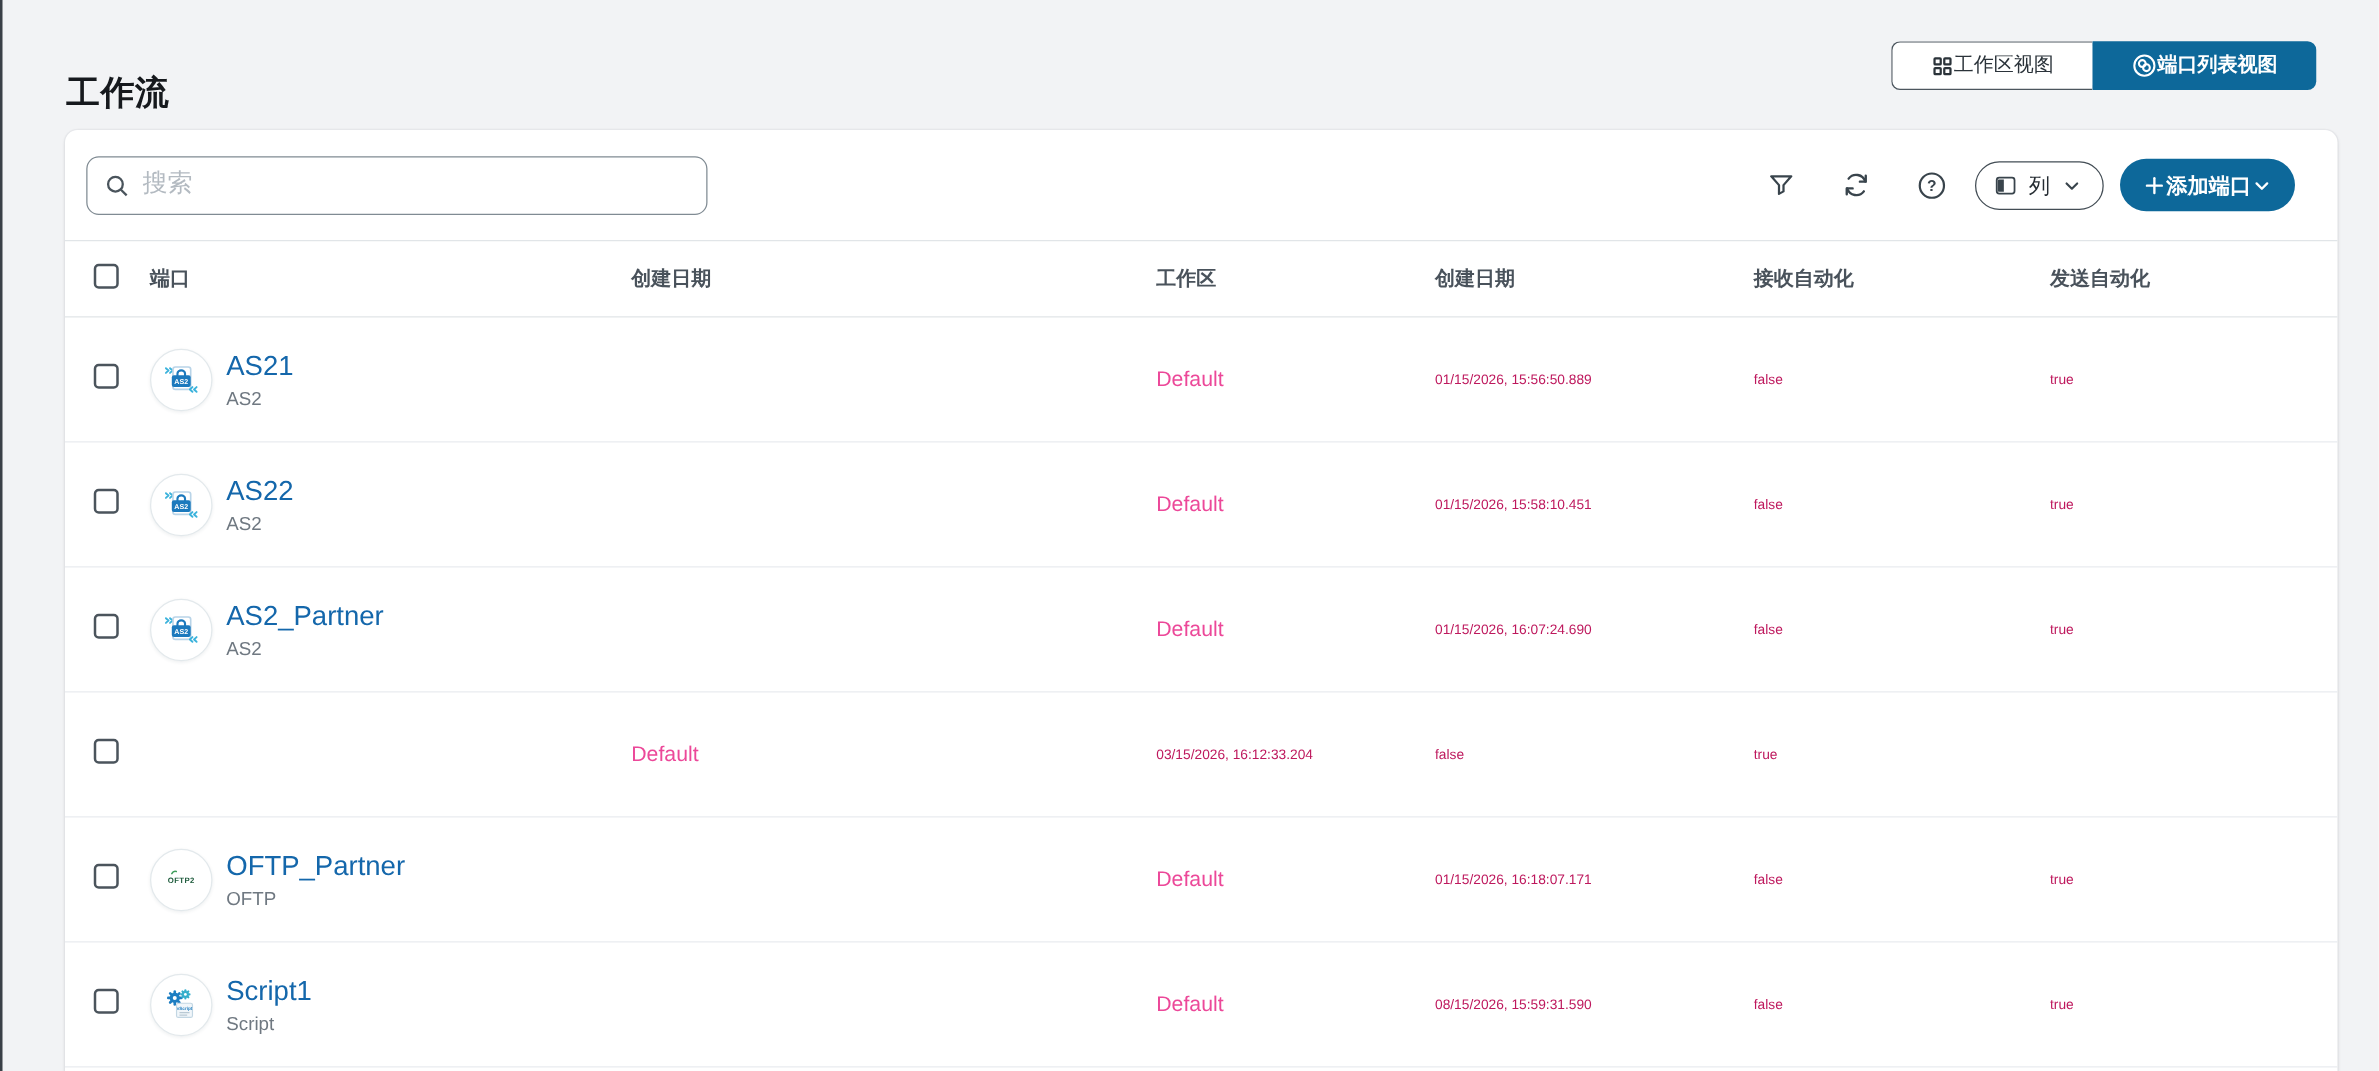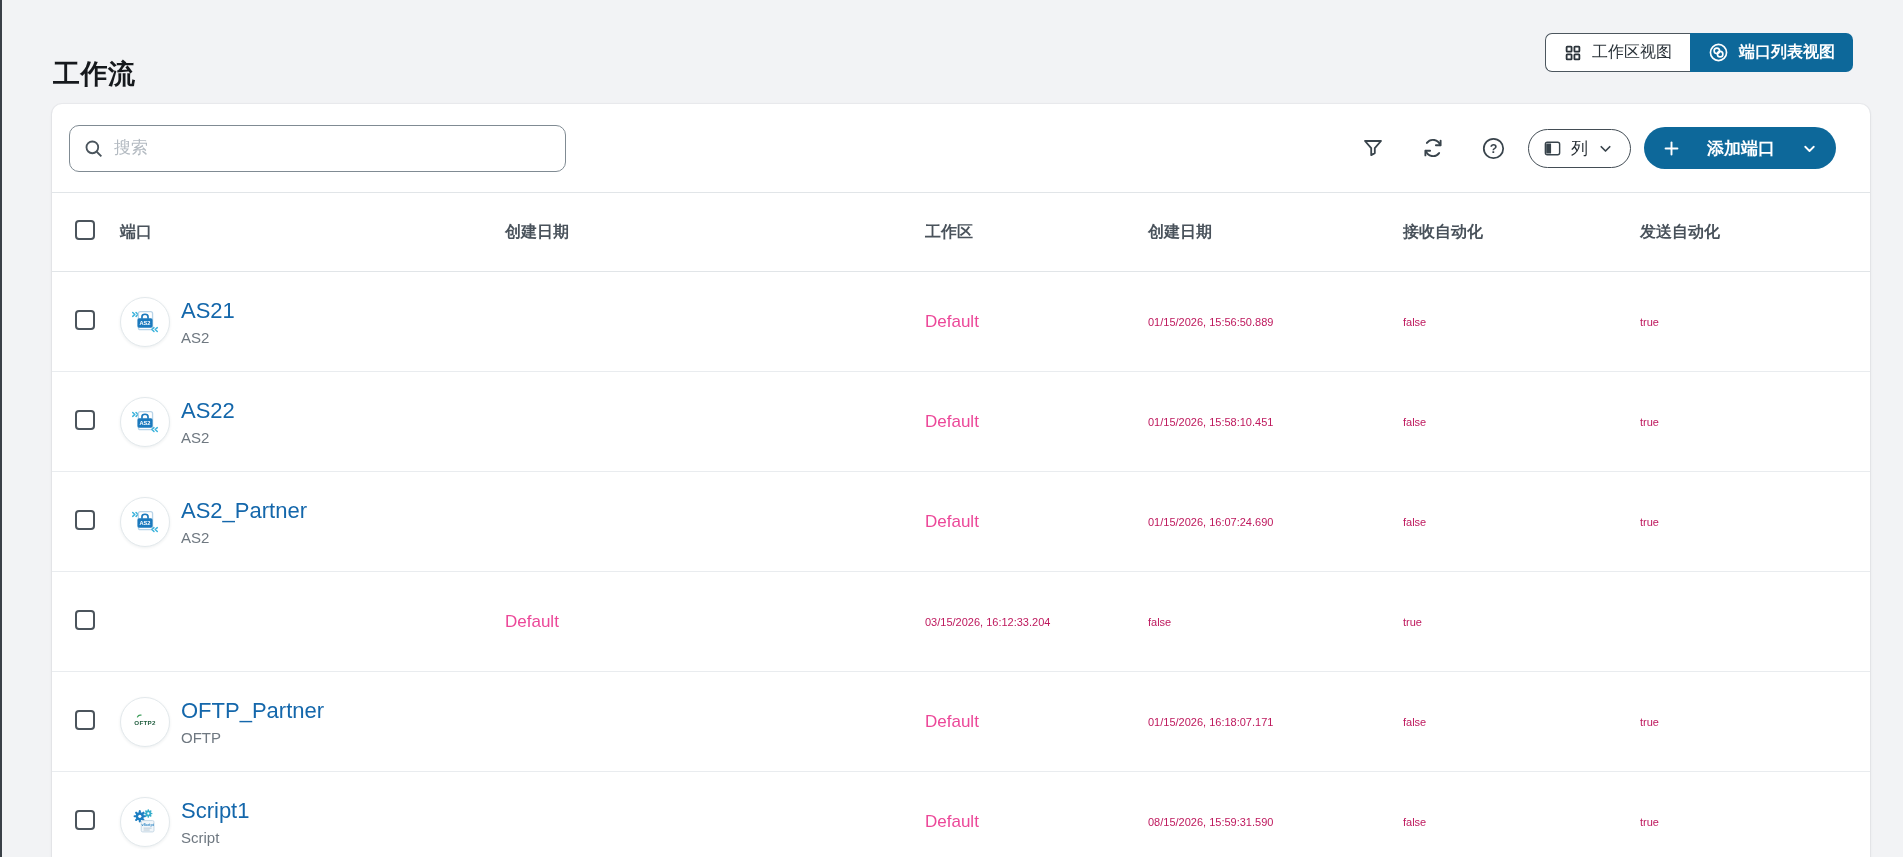--- a/index.html
+++ b/index.html
@@ -10,56 +10,56 @@
     color:#22272c;
     position:relative;
   }
   .left-edge { position:absolute; left:0; top:0; width:2px; height:857px; background:#3a4047; }
 
   
   .page-header { position:absolute; left:53px; top:28px; right:50px; display:flex; align-items:flex-start; justify-content:space-between; }
   .page-title { font-size:27px; font-weight:700; color:#16191d; letter-spacing:.5px;margin-top:28px; }
 
   .view-toggle { position:absolute; top:5px; right:0; display:flex; height:39px; border-radius:7px; }
-  .toggle-btn { display:flex; align-items:center; gap:10px; padding:0 18px; font-size:16px; cursor:pointer; white-space:nowrap; }
+  .toggle-btn { display:flex; align-items:center; padding:0 31px; font-size:16px; cursor:pointer; white-space:nowrap; }
   .toggle-btn.inactive { background:#fff; border:1px solid #4c565e; border-right:none; border-radius:7px 0 0 7px; color:#2b333a; }
   .toggle-btn.active   { background:#0d689a; border-radius:0 7px 7px 0; color:#fff; font-weight:600; }
 
   
   .card { position:absolute; left:52px; top:104px; width:1818px; height:760px; background:#fff; border-radius:10px 10px 0 0; box-shadow:0 1px 3px rgba(25,38,48,.10), 0 0 0 1px rgba(25,38,48,.03); }
 
   
   .toolbar { display:flex; align-items:center; height:88px; padding:0 34px 0 17px; }
   .search-wrap { position:relative; width:497px; height:47px; }
   .search-wrap input {
     width:100%; height:100%; border:1px solid #808b93; border-radius:10px;
-    padding:0 8px 0 44px; font-size:17px; color:#22272c; outline:none; background:#fff;
-    font-family:Liberation Sans, sans-serif;
+    padding:0 8px 0 44px; font-size:20px; color:#22272c; outline:none; background:#fff;
+    font-family:Liberation Mono, monospace;
   }
   .search-wrap input::placeholder { color:#b3bac1; }
   .search-icon { position:absolute; left:14px; top:13px; }
 
   .icon-btn { background:none; border:none; padding:0; width:26px; height:26px; cursor:pointer; display:flex; align-items:center; justify-content:center; }
   .icon-btn + .icon-btn { margin-left:34px; }
   .spacer { flex:1; }
 
   .columns-btn {
     margin-left:22px; height:39px; padding:0 16px 0 14px; display:flex; align-items:center; gap:9px;
     background:#fff; border:1px solid #434d55; border-radius:20px; font-size:17px; color:#262d33; cursor:pointer;
     font-family:inherit;
   }
   .add-btn {
-    margin-left:13px; height:42px; padding:0 18px; display:flex; align-items:center; gap:26px;
+    margin-left:13px; height:42px; padding:0 18px; display:flex; align-items:center; gap:0;
     background:#0d689a; border:none; border-radius:21px; font-size:17px; font-weight:600; color:#fff; cursor:pointer;
     font-family:inherit; white-space:nowrap;
   }
 
   
   .trow { display:grid; grid-template-columns:45px 385px 420px 223px 255px 237px 1fr; align-items:center; padding:0 20px 0 23px; }
-  .thead { height:80px; border-top:1px solid #e1e5e8; border-bottom:1px solid #e1e5e8; }
+  .thead { height:62px; border-top:1px solid #e1e5e8; border-bottom:1px solid #e1e5e8; }
   .thead .th { font-size:16px; font-weight:700; color:#49525b; }
   .tbody .trow { height:100px; border-bottom:1px solid #e9ecef; }
 
   .checkbox { width:20px; height:20px; border:2px solid #4b545c; border-radius:4px; background:#fff; cursor:pointer; display:inline-block; }
 
   .port-cell { display:flex; align-items:center; gap:11px; }
   .port-avatar { width:50px; height:50px; border-radius:50%; background:#fff; border:1px solid #e3e9ec; box-shadow:0 1px 3px rgba(30,45,60,.08); display:flex; align-items:center; justify-content:center; flex:none; }
   .port-text { display:flex; flex-direction:column; gap:5px; }
   .port-name { font-size:22px; color:#1467ab; text-decoration:none; cursor:pointer; }
   .port-type { font-size:15px; color:#6f7881; }

